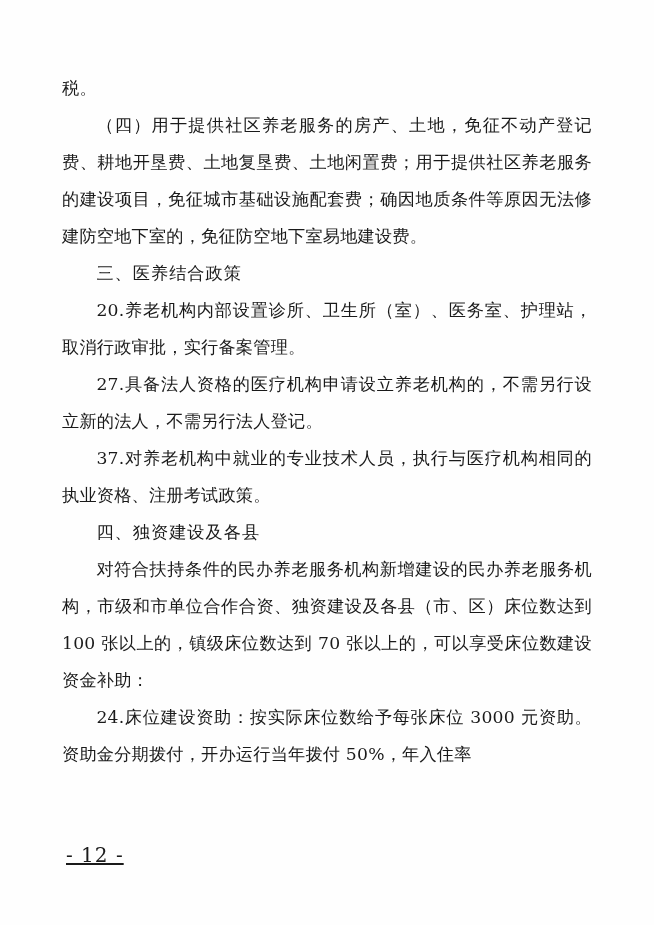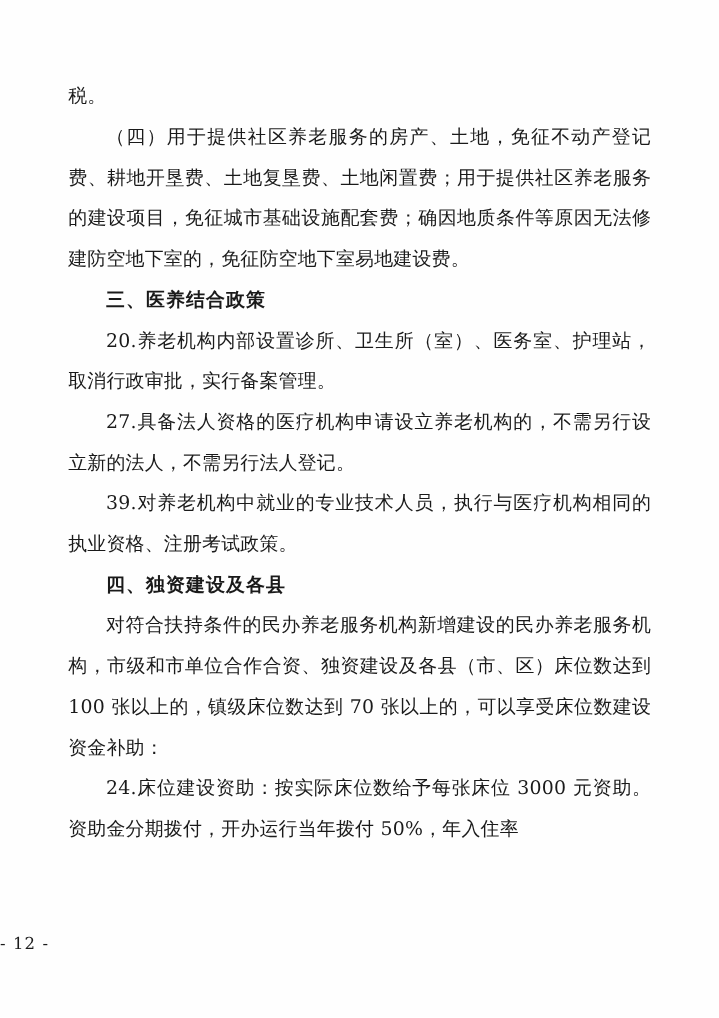--- a/index.html
+++ b/index.html
@@ -32,43 +32,45 @@
   .para {
     margin: 0;
     text-indent: 2em;
   }
   .para.noindent {
     text-indent: 0;
   }
   .heading {
     margin: 0;
     text-indent: 2em;
-    font-weight: bold;
+    font-weight: normal;
     letter-spacing: 1px;
   }
   .page-number {
     position: absolute;
     left: 0;
     right: 0;
     bottom: 58px;
     text-align: left;
-    font-size: 15px;
+    padding-left: 66px;
+    font-size: 20px;
     color: #1a1a1a;
     letter-spacing: 1px;
+    text-decoration: underline;
   }
 </style>
 </head>
 <body>
 
 <div class="page">
   <div class="doc-body" id="doc-body">
       <p class="para noindent">税。</p>
       <p class="para">（四）用于提供社区养老服务的房产、土地，免征不动产登记费、耕地开垦费、土地复垦费、土地闲置费；用于提供社区养老服务的建设项目，免征城市基础设施配套费；确因地质条件等原因无法修建防空地下室的，免征防空地下室易地建设费。</p>
       <p class="heading">三、医养结合政策</p>
       <p class="para">20.养老机构内部设置诊所、卫生所（室）、医务室、护理站，取消行政审批，实行备案管理。</p>
       <p class="para">27.具备法人资格的医疗机构申请设立养老机构的，不需另行设立新的法人，不需另行法人登记。</p>
-      <p class="para">39.对养老机构中就业的专业技术人员，执行与医疗机构相同的执业资格、注册考试政策。</p>
+      <p class="para">37.对养老机构中就业的专业技术人员，执行与医疗机构相同的执业资格、注册考试政策。</p>
       <p class="heading">四、独资建设及各县</p>
       <p class="para">对符合扶持条件的民办养老服务机构新增建设的民办养老服务机构，市级和市单位合作合资、独资建设及各县（市、区）床位数达到 100 张以上的，镇级床位数达到 70 张以上的，可以享受床位数建设资金补助：</p>
       <p class="para">24.床位建设资助：按实际床位数给予每张床位 3000 元资助。资助金分期拨付，开办运行当年拨付 50%，年入住率</p>
     </div>
   <div class="page-number">- 12 -</div>
 </div>
 
 </body></html>

